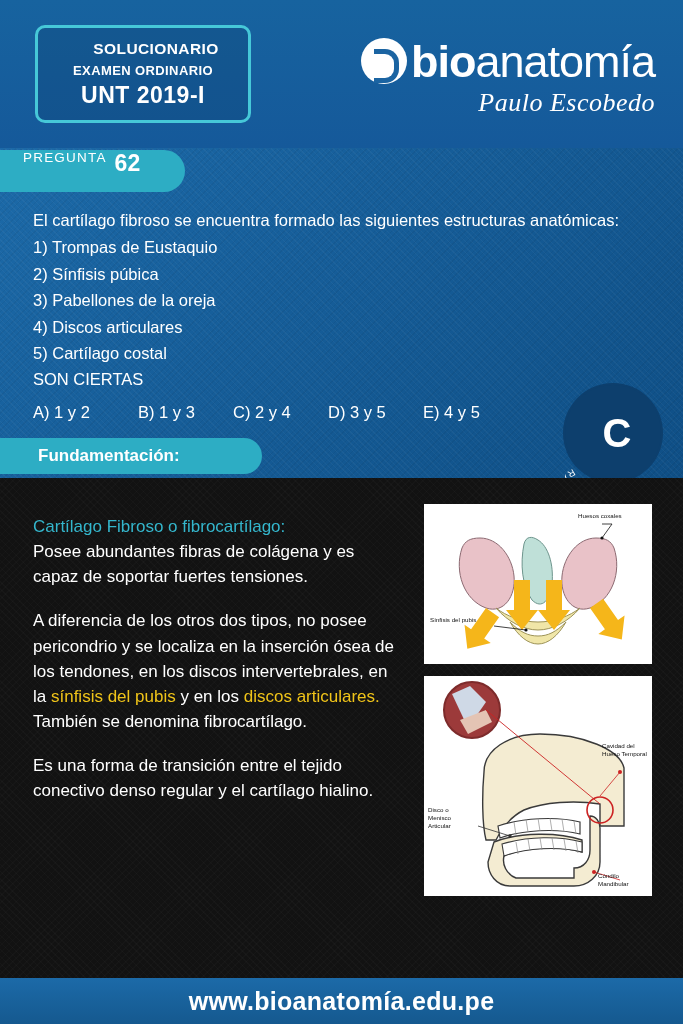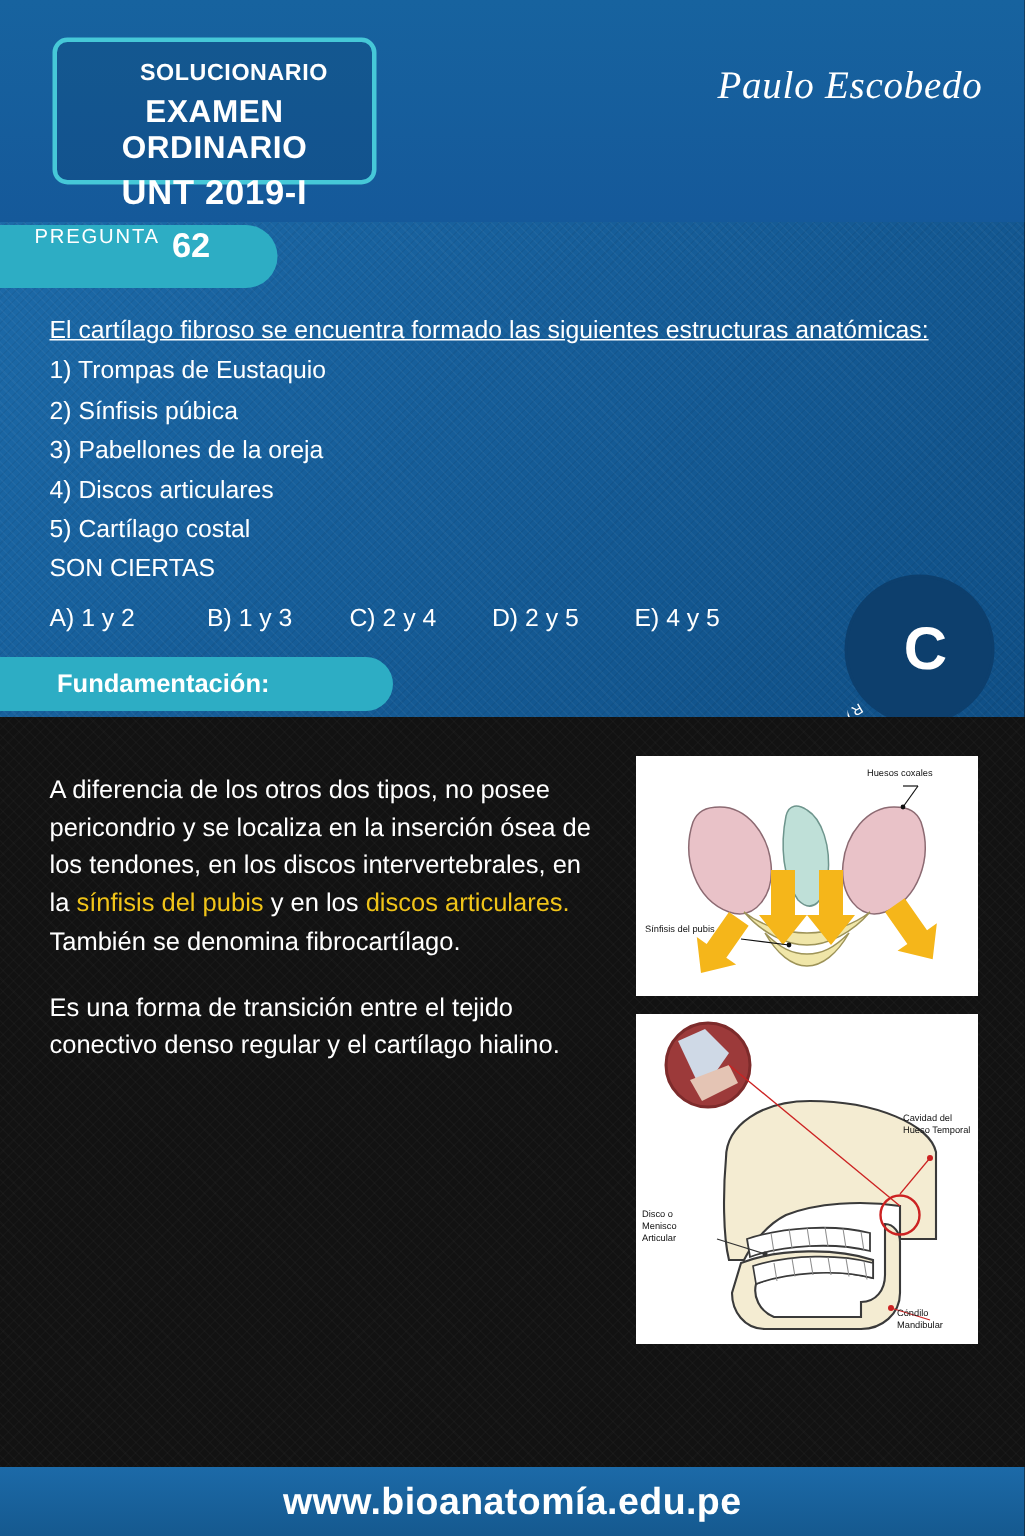--- a/index.html
+++ b/index.html
@@ -48,21 +48,21 @@
     border-radius:10px;
     background: rgba(10,60,105,0.25);
     color:#fff;
     text-align:center;
     padding-top:12px;
   }
   .exam-badge .l1 {
     font-size:15.5px; font-weight:bold; letter-spacing:.4px; color:#ffffff;padding-left:26px;
   }
   .exam-badge .l2 {
-    font-size:21px; font-weight:bold; letter-spacing:.4px; color:#ffffff; margin-top:5px;
+    font-size:13px; font-weight:bold; letter-spacing:.4px; color:#ffffff; margin-top:5px;
   }
   .exam-badge .l3 {
     font-size:23px; font-weight:bold; letter-spacing:.5px; color:#ffffff; margin-top:4px;
   }
 
   
   .logo {
     position:absolute; right:28px; top:38px;
     text-align:right;
     color:#fff;
@@ -112,21 +112,21 @@
   .q-tag .q-num { font-size:23px; font-weight:bold; margin-left:8px; }
 
   
   .q-body {
     position:absolute; left:33px; top:207px;
     width:600px;
     color:#ffffff;
     font-size:16.5px;
     line-height:1.6;
   }
-  .q-body .stem { margin:0 0 1px 0;text-decoration:underline; }
+  .q-body .stem { margin:0 0 1px 0; }
   .q-body .opt { margin:0; }
   .q-body .son { margin:0; }
 
   
   .alts {
     position:absolute; left:33px; top:403px;
     width:520px;
     color:#fff;
     font-size:16.5px;
     display:flex;
@@ -234,20 +234,25 @@
   <div class="top">
     <div class="top-dark-band"></div>
 
     <div class="exam-badge">
       <div class="l1">SOLUCIONARIO</div>
       <div class="l2">EXAMEN ORDINARIO</div>
       <div class="l3">UNT 2019-I</div>
     </div>
 
     <div class="logo">
+      <div class="logo-row">
+        <span class="logo-mark"></span>
+        <span class="logo-bio">bio</span>
+        <span class="logo-ana">anatomía</span>
+      </div>
       <div class="logo-sub">Paulo Escobedo</div>
     </div>
 
     <div class="q-tag">
       <span class="q-word">PREGUNTA</span>
       <span class="q-num">62</span>
     </div>
 
     <div class="q-body">
       <p class="stem">El cartílago fibroso se encuentra formado las siguientes estructuras anatómicas:</p>
@@ -256,21 +261,21 @@
       <p class="opt">3) Pabellones de la oreja</p>
       <p class="opt">4) Discos articulares</p>
       <p class="opt">5) Cartílago costal</p>
       <p class="son">SON CIERTAS</p>
     </div>
 
     <div class="alts">
       <span class="a1">A) 1 y 2</span>
       <span class="a2">B) 1 y 3</span>
       <span class="a3">C) 2 y 4</span>
-      <span class="a4">D) 2 y 5</span>
+      <span class="a4">D) 3 y 5</span>
       <span class="a5">E) 4 y 5</span>
     </div>
 
     <div class="resp">
       <div class="resp-ring"></div>
       <svg width="96" height="96" viewBox="0 0 96 96" style="position:absolute;left:0;top:0;">
         <defs>
           <path id="arcpath" d="M 14,78 A 44,44 0 1 1 14,18" fill="none"></path>
         </defs>
         <text font-size="9.5" fill="#ffffff" letter-spacing="1.6">
@@ -279,20 +284,24 @@
       </svg>
       <div class="resp-letter">C</div>
     </div>
 
     <div class="fund-tag">Fundamentación:</div>
   </div>
 
   <div class="bottom">
 
     <div class="expl">
+      <p>
+        <span class="head">Cartílago Fibroso o fibrocartílago:</span><br>
+        <span>Posee abundantes fibras de colágena y es capaz de soportar fuertes tensiones.</span>
+      </p>
       <p>
         <span>A diferencia de los otros dos tipos, no posee pericondrio y se localiza en la inserción ósea de los tendones, en los discos intervertebrales, en la </span><span class="hl">sínfisis del pubis</span><span> y en los </span><span class="hl">discos articulares.</span><span> También se denomina fibrocartílago.</span>
       </p>
       <p>Es una forma de transición entre el tejido conectivo denso regular y el cartílago hialino.</p>
     </div>
 
     <div class="fig1">
       <svg width="228" height="160" viewBox="0 0 228 160">
         <rect x="0" y="0" width="228" height="160" fill="#ffffff"></rect>
 

